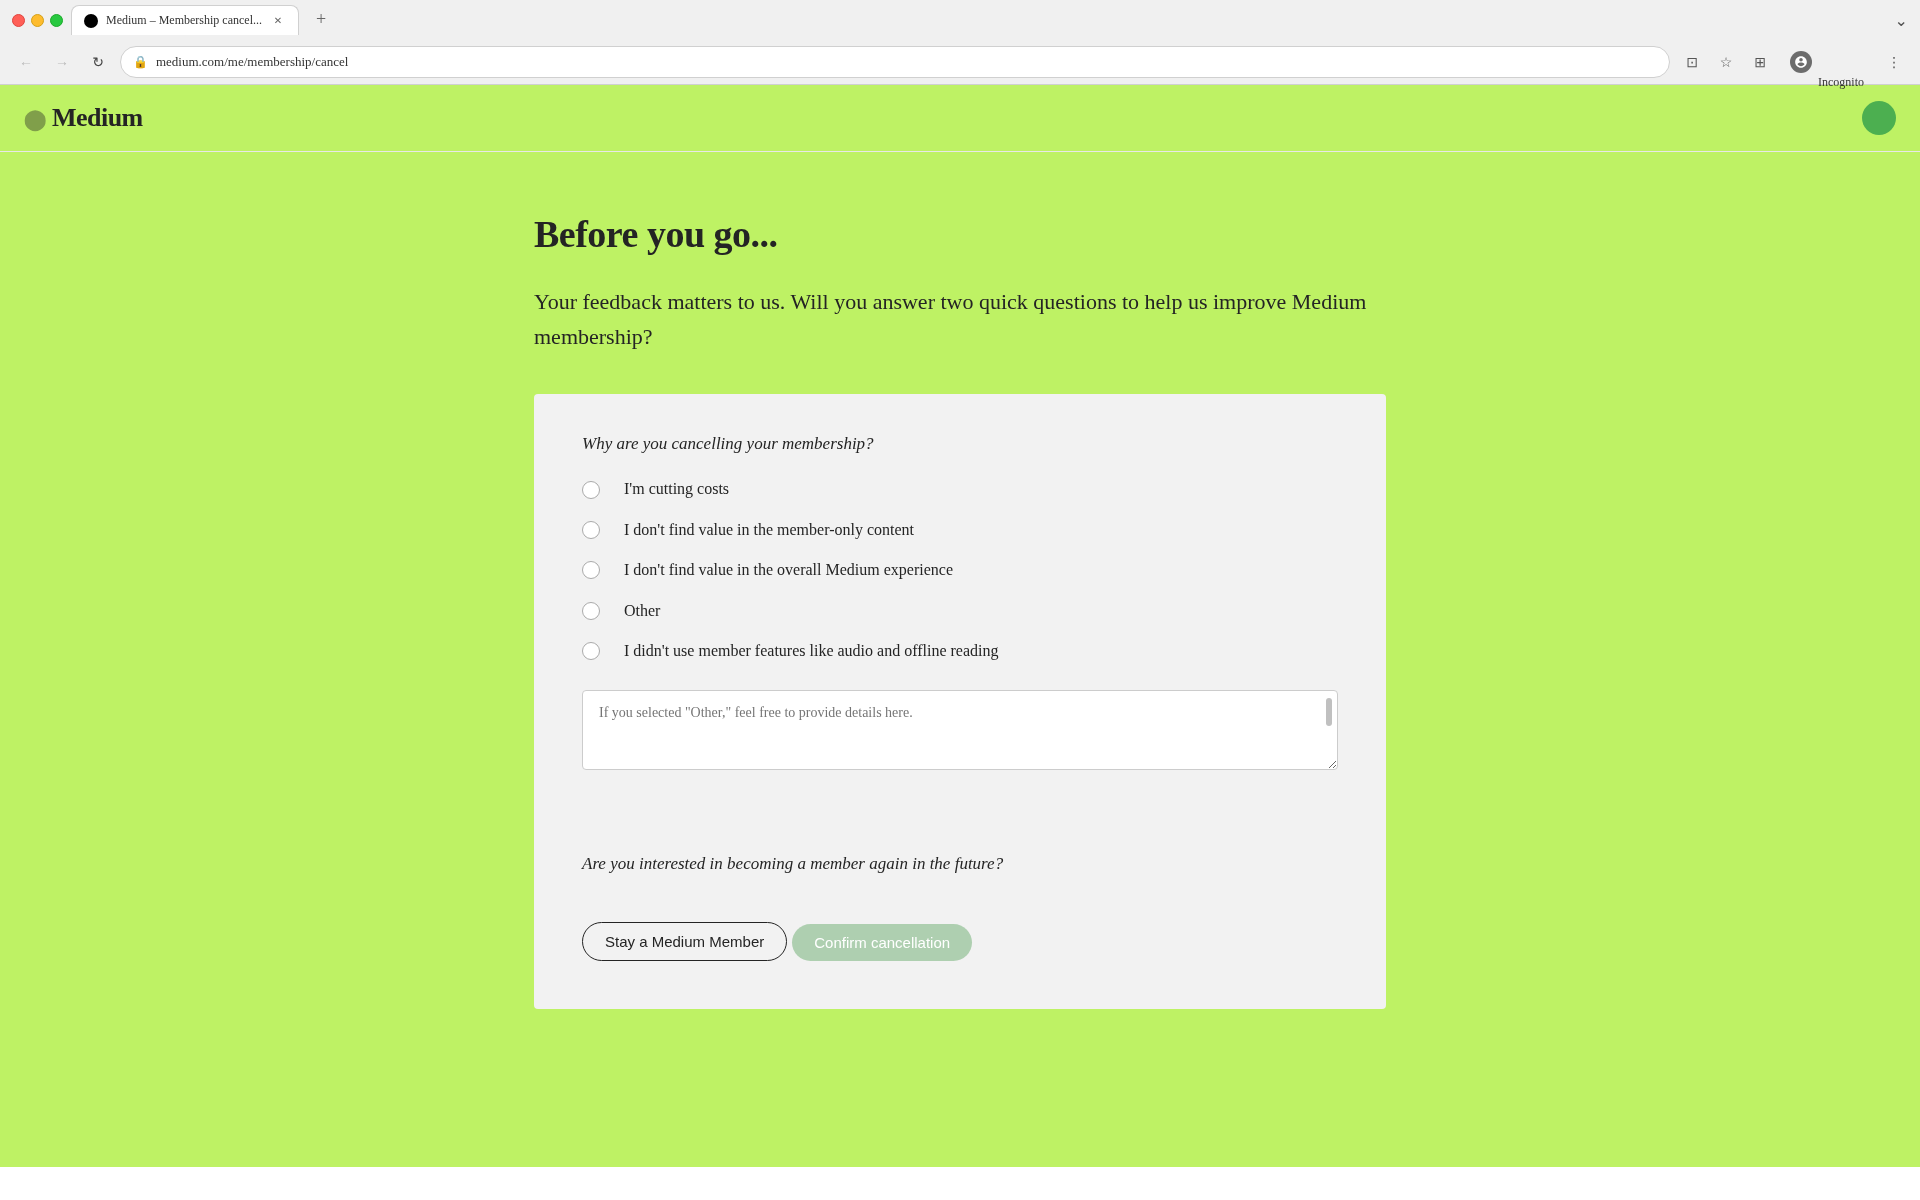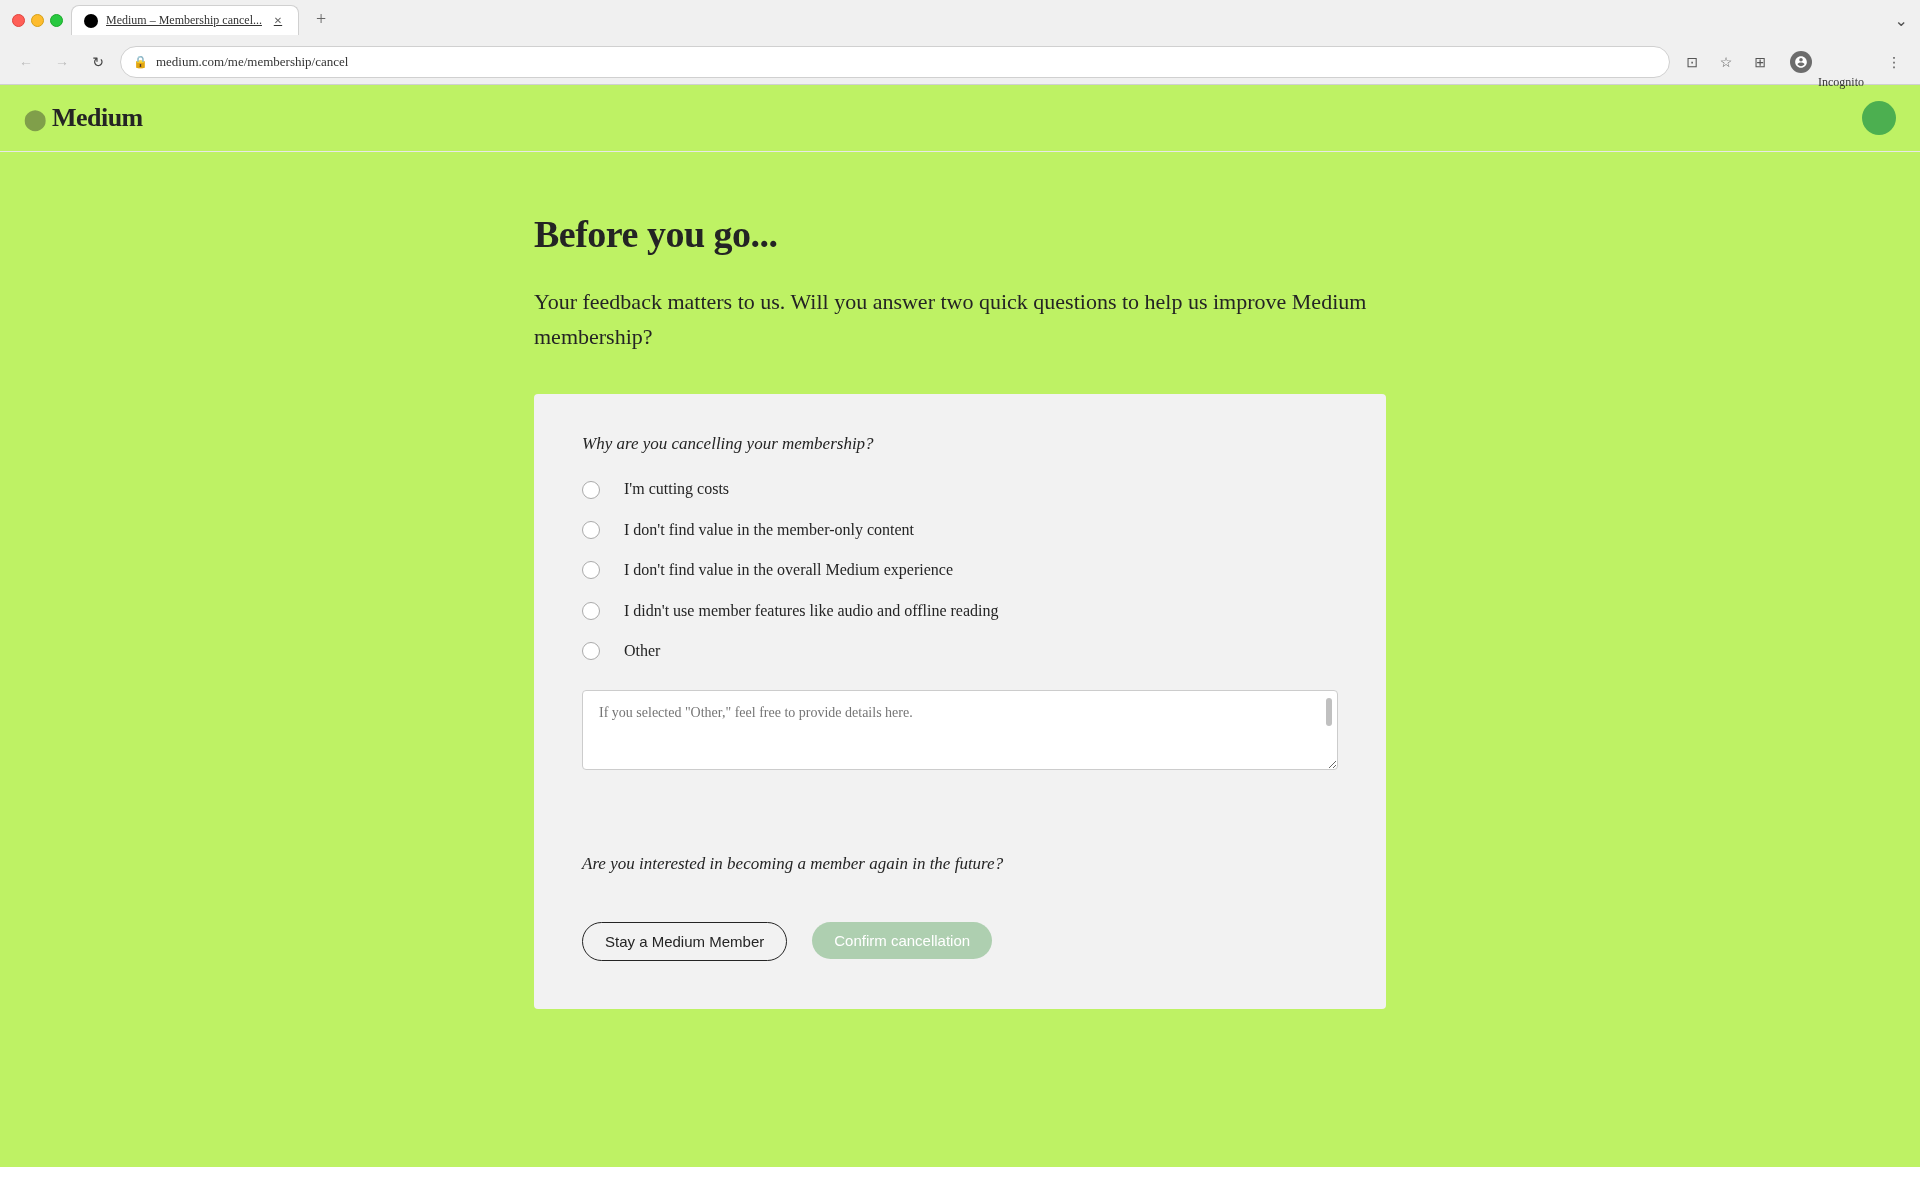--- a/index.html
+++ b/index.html
@@ -48,21 +48,20 @@
       padding: 9px 12px;
       height: 30px;
       background: #fff;
       border: 1px solid #d0d0d0;
       border-bottom: none;
       border-radius: 8px 8px 0 0;
       font-size: 12px;
       color: #333;
       cursor: pointer;
       min-width: 200px;
-      text-decoration: underline;
     }
 
     .tab-icon {
       width: 14px;
       height: 14px;
       background: #000;
       border-radius: 50%;
       flex-shrink: 0;
     }
 
@@ -292,22 +291,22 @@
       font-size: 14px;
       color: #999;
       resize: vertical;
       font-family: inherit;
       outline: none;
       margin-bottom: 40px;
     }
 
     .button-row {
       display: flex;
-      align-items: flex-start;
-      gap: 25px;
+      align-items: flex-end;
+      gap: 5px;
       margin-top: 48px;
     }
 
     .btn-stay {
       padding: 10px 22px;
       border: 1.5px solid #242424;
       border-radius: 100px;
       background: transparent;
       font-size: 15px;
       font-weight: 400;
@@ -407,25 +406,25 @@
         <label class="radio-option">
           <input type="radio" name="cancel_reason" class="radio-input" style="">
           <span class="radio-label">I don't find value in the member-only content</span>
         </label>
         <label class="radio-option">
           <input type="radio" name="cancel_reason" class="radio-input" style="">
           <span class="radio-label">I don't find value in the overall Medium experience</span>
         </label>
         <label class="radio-option">
           <input type="radio" name="cancel_reason" class="radio-input" style="">
-          <span class="radio-label">I didn't use member features like audio and offline reading</span>
+          <span class="radio-label">Other</span>
         </label>
         <label class="radio-option">
           <input type="radio" name="cancel_reason" class="radio-input" style="">
-          <span class="radio-label">Other</span>
+          <span class="radio-label">I didn't use member features like audio and offline reading</span>
         </label>
       </div>
 
       <div style="position:relative; margin-bottom: 40px;">
         <textarea class="other-textarea" style="padding-right: 20px;" placeholder="If you selected &quot;Other,&quot; feel free to provide details here."></textarea>
         <div style="position:absolute; right: 4px; top: 4px; bottom: 4px; width: 10px; display:flex; flex-direction:column; align-items:center; padding-top:4px;">
           <div style="width:6px; height:28px; background:#c0c0c0; border-radius:3px;"></div>
         </div>
       </div>
 

